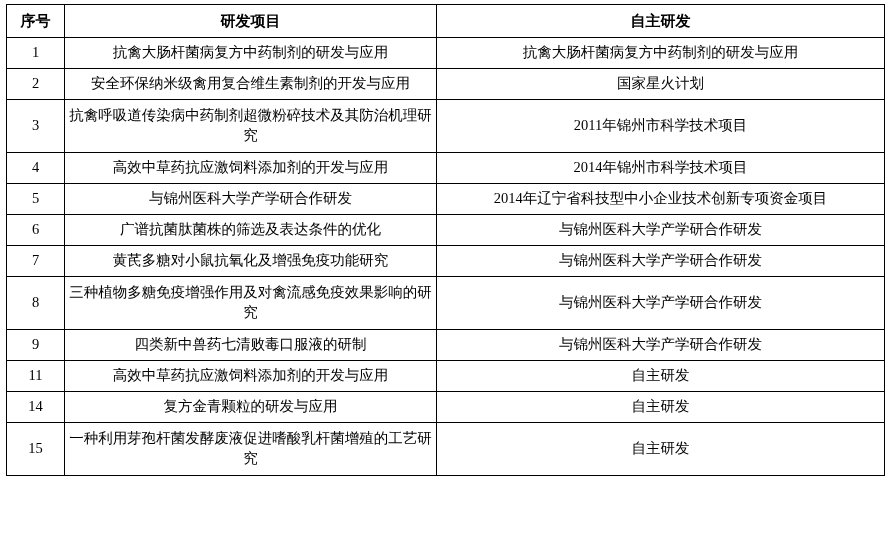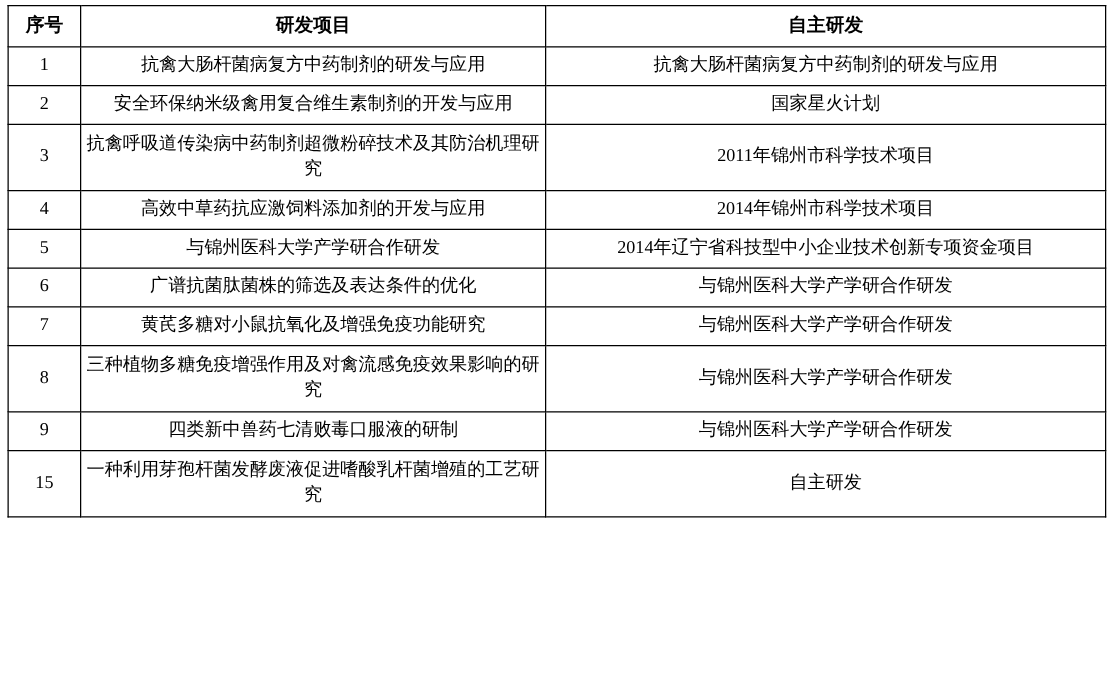--- a/index.html
+++ b/index.html
@@ -107,20 +107,30 @@
         <tr class="row-2line">
           <td class="cell-idx">8</td>
           <td class="cell-project">三种植物多糖免疫增强作用及对禽流感免疫效果影响的研究</td>
           <td class="cell-source">与锦州医科大学产学研合作研发</td>
         </tr>
         <tr class="row-1line">
           <td class="cell-idx">9</td>
           <td class="cell-project">四类新中兽药七清败毒口服液的研制</td>
           <td class="cell-source">与锦州医科大学产学研合作研发</td>
         </tr>
+        <tr class="row-1line">
+          <td class="cell-idx">11</td>
+          <td class="cell-project">高效中草药抗应激饲料添加剂的开发与应用</td>
+          <td class="cell-source">自主研发</td>
+        </tr>
+        <tr class="row-1line">
+          <td class="cell-idx">14</td>
+          <td class="cell-project">复方金青颗粒的研发与应用</td>
+          <td class="cell-source">自主研发</td>
+        </tr>
         <tr class="row-2line">
           <td class="cell-idx">15</td>
           <td class="cell-project">一种利用芽孢杆菌发酵废液促进嗜酸乳杆菌增殖的工艺研究</td>
           <td class="cell-source">自主研发</td>
         </tr>
       </tbody>
   </table>
 </div>
 
 </body></html>

